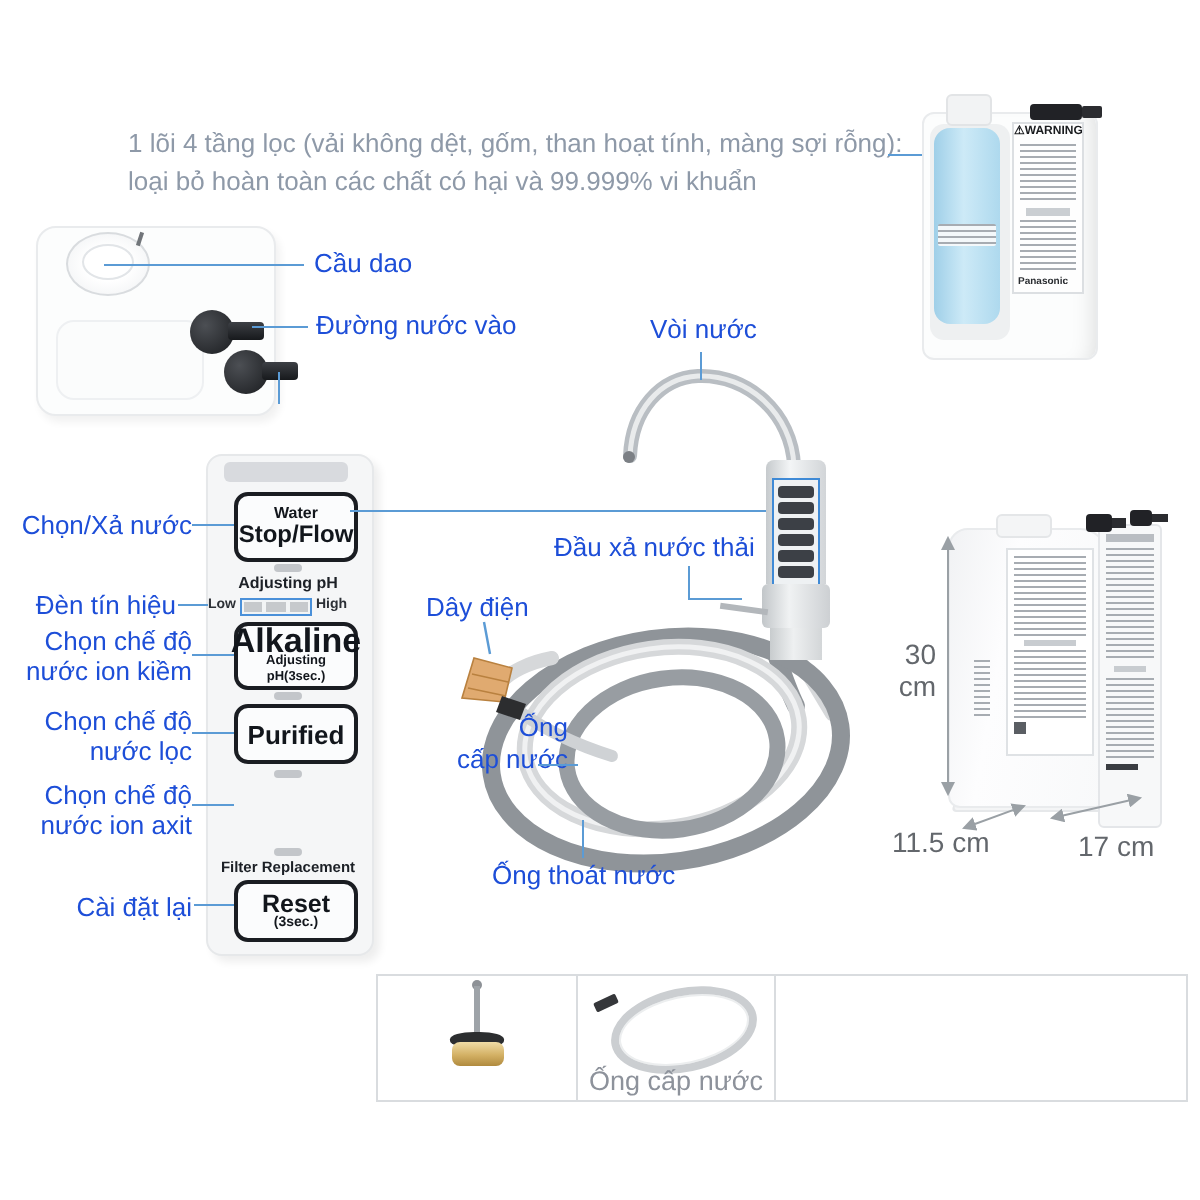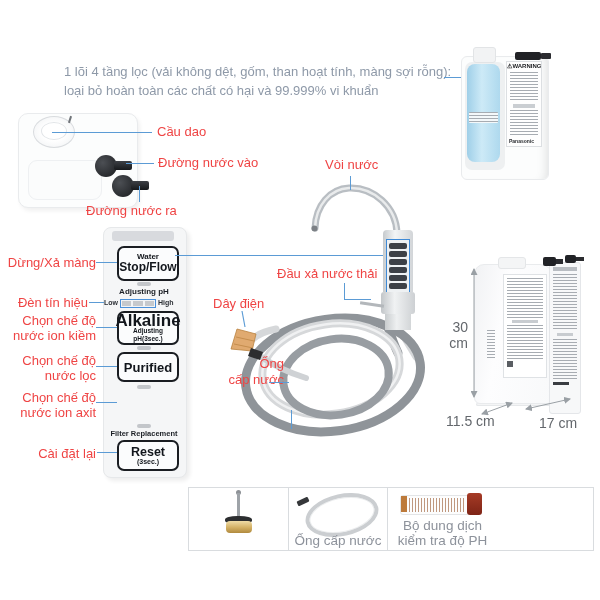--- a/index.html
+++ b/index.html
@@ -1,19 +1,19 @@
 <!DOCTYPE html>
 <html><head>
 <meta charset="utf-8">
 <style>
   html,body{margin:0;padding:0;background:#fff;}
   #stage{position:relative;width:600px;height:600px;background:#fff;overflow:hidden;
          font-family:Liberation Sans, sans-serif;}
   .abs{position:absolute;}
-  .lbl{position:absolute;font-size:13px;line-height:16px;color:#ef4444;white-space:pre-line;}
+  .lbl{position:absolute;font-size:13px;line-height:16px;color:#1d4ed8;white-space:pre-line;}
   .lbl.r{text-align:right;}
   .bline{position:absolute;background:#5b9bd5;}
   .dev{position:absolute;background:#fcfdfd;border:1px solid #e9ebed;}
   .cp{position:absolute;left:103px;top:227px;width:82px;height:249px;background:#f5f6f7;
       border:1px solid #e6e8ea;border-radius:8px;box-shadow:3px 3px 4px rgba(0,0,0,.07);}
   .cp-btn{position:absolute;left:117px;width:58px;border:2px solid #1a1d22;border-radius:7px;
       background:#fbfcfd;display:flex;flex-direction:column;align-items:center;justify-content:center;
       color:#12161c;font-weight:bold;text-align:center;}
   .cp-dot{position:absolute;left:137px;width:14px;height:4px;background:#c3c6ca;border-radius:2px;}
   .cp-txt{position:absolute;left:103px;width:82px;text-align:center;font-weight:bold;color:#1c2026;}
@@ -43,21 +43,20 @@
   <div class="abs" style="left:95px;top:155px;width:22px;height:22px;border-radius:50%;background:radial-gradient(circle at 35% 35%,#4c4f54,#1a1c1f);"></div>
   <div class="abs" style="left:114px;top:161px;width:18px;height:9px;border-radius:2px;background:linear-gradient(#3d4045,#17191c);"></div>
   <div class="abs" style="left:112px;top:175px;width:22px;height:22px;border-radius:50%;background:radial-gradient(circle at 35% 35%,#4c4f54,#1a1c1f);"></div>
   <div class="abs" style="left:131px;top:181px;width:18px;height:9px;border-radius:2px;background:linear-gradient(#3d4045,#17191c);"></div>
 
   <div class="bline" style="left:52px;top:132px;width:100px;height:1px;"></div>
   <div class="lbl" style="left:157px;top:124px;">Cầu dao</div>
   <div class="bline" style="left:126px;top:163px;width:28px;height:1px;"></div>
   <div class="lbl" style="left:158px;top:155px;">Đường nước vào</div>
   <div class="bline" style="left:139px;top:186px;width:1px;height:16px;"></div>
-  <div class="lbl" style="left:86px;top:203px;width:110px;">Đường nước ra</div>
 
   <div class="cp"></div>
   <div class="abs" style="left:112px;top:231px;width:62px;height:10px;background:#d8dade;border-radius:3px;"></div>
 
   <div class="cp-btn" style="top:246px;height:31px;">
     <span style="font-size:8px;line-height:8px;">Water</span>
     <span style="font-size:12px;line-height:13px;">Stop/Flow</span>
   </div>
   <div class="cp-dot" style="top:282px;"></div>
   <div class="cp-txt" style="top:287px;font-size:8px;">Adjusting pH</div>
@@ -78,21 +77,21 @@
     <span style="font-size:13px;">Purified</span>
   </div>
   <div class="cp-dot" style="top:385px;"></div>
   <div class="cp-dot" style="top:424px;"></div>
   <div class="cp-txt" style="top:429px;font-size:7.5px;">Filter Replacement</div>
   <div class="cp-btn" style="top:440px;height:27px;">
     <span style="font-size:12.5px;line-height:12px;">Reset</span>
     <span style="font-size:7px;line-height:8px;">(3sec.)</span>
   </div>
 
-  <div class="lbl r" style="left:0;top:255px;width:96px;">Dừng/Xả màng</div>
+  <div class="lbl r" style="left:0;top:255px;width:96px;">Chọn/Xả nước</div>
   <div class="bline" style="left:96px;top:262px;width:21px;height:1px;"></div>
   <div class="lbl r" style="left:0;top:295px;width:88px;">Đèn tín hiệu</div>
   <div class="bline" style="left:89px;top:302px;width:15px;height:1px;"></div>
   <div class="lbl r" style="left:0;top:313px;width:96px;line-height:15px;">Chọn chế độ
 nước ion kiềm</div>
   <div class="bline" style="left:96px;top:327px;width:21px;height:1px;"></div>
   <div class="lbl r" style="left:0;top:353px;width:96px;line-height:15px;">Chọn chế độ
 nước lọc</div>
   <div class="bline" style="left:96px;top:366px;width:21px;height:1px;"></div>
   <div class="lbl r" style="left:0;top:390px;width:96px;line-height:15px;">Chọn chế độ
@@ -192,20 +191,21 @@
   <div class="lbl" style="left:325px;top:157px;">Vòi nước</div>
   <div class="bline" style="left:350px;top:176px;width:1px;height:14px;"></div>
   <div class="lbl" style="left:277px;top:266px;">Đầu xả nước thải</div>
   <div class="bline" style="left:344px;top:283px;width:1px;height:17px;"></div>
   <div class="bline" style="left:344px;top:299px;width:27px;height:1px;"></div>
   <div class="lbl" style="left:213px;top:296px;">Dây điện</div>
   <div class="lbl r" style="left:222px;top:356px;width:62px;">Ống
 cấp nước</div>
   <div class="bline" style="left:269px;top:382px;width:20px;height:1px;"></div>
   <div class="bline" style="left:291px;top:410px;width:1px;height:19px;"></div>
+  <div class="lbl" style="left:246px;top:430px;">Ống thoát nước</div>
 
   <div class="dim" style="left:430px;top:319px;width:38px;text-align:right;">30 cm</div>
   <div class="dim" style="left:446px;top:413px;">11.5 cm</div>
   <div class="dim" style="left:539px;top:415px;">17 cm</div>
 
   <div class="abs" style="left:188px;top:487px;width:404px;height:62px;border:1px solid #d9dcdf;background:#fff;display:flex;">
 
     <div class="acc-cell" style="width:99px;">
       <div class="abs" style="left:47px;top:2px;width:5px;height:5px;border-radius:50%;background:#8d9196;"></div>
       <div class="abs" style="left:48px;top:5px;width:3px;height:25px;background:#9ea3a8;"></div>
@@ -214,23 +214,15 @@
       <div class="acc-lbl"></div>
     </div>
 
 
     <div class="acc-cell" style="width:98px;">
       <div class="abs" style="left:16px;top:6px;width:66px;height:34px;border:4px solid #cbced1;border-radius:50%;transform:rotate(-12deg);box-shadow:inset 0 0 0 1px #eceeef;"></div>
       <div class="abs" style="left:8px;top:11px;width:12px;height:5px;background:#35373a;border-radius:1px;transform:rotate(-25deg);"></div>
       <div class="acc-lbl">Ống cấp nước</div>
     </div>
 
-    <div class="acc-cell" style="width:109px;border-right:none;">
-      <div class="abs" style="left:12px;top:7px;width:68px;height:18px;background:#fdfdfd;border:1px solid #e3e5e7;border-radius:3px;">
-        <div class="microv" style="position:absolute;left:8px;top:2px;right:4px;bottom:2px;"></div>
-      </div>
-      <div class="abs" style="left:13px;top:8px;width:6px;height:16px;background:#bd7a3b;"></div>
-      <div class="abs" style="left:79px;top:5px;width:15px;height:22px;border-radius:3px;background:linear-gradient(#a63b26,#7e2416);"></div>
-      <div class="acc-lbl" style="line-height:15px;left:2px;right:2px;">Bộ dung dịch kiểm tra độ PH</div>
-    </div>
   </div>
 
 </div>
 
 </body></html>

